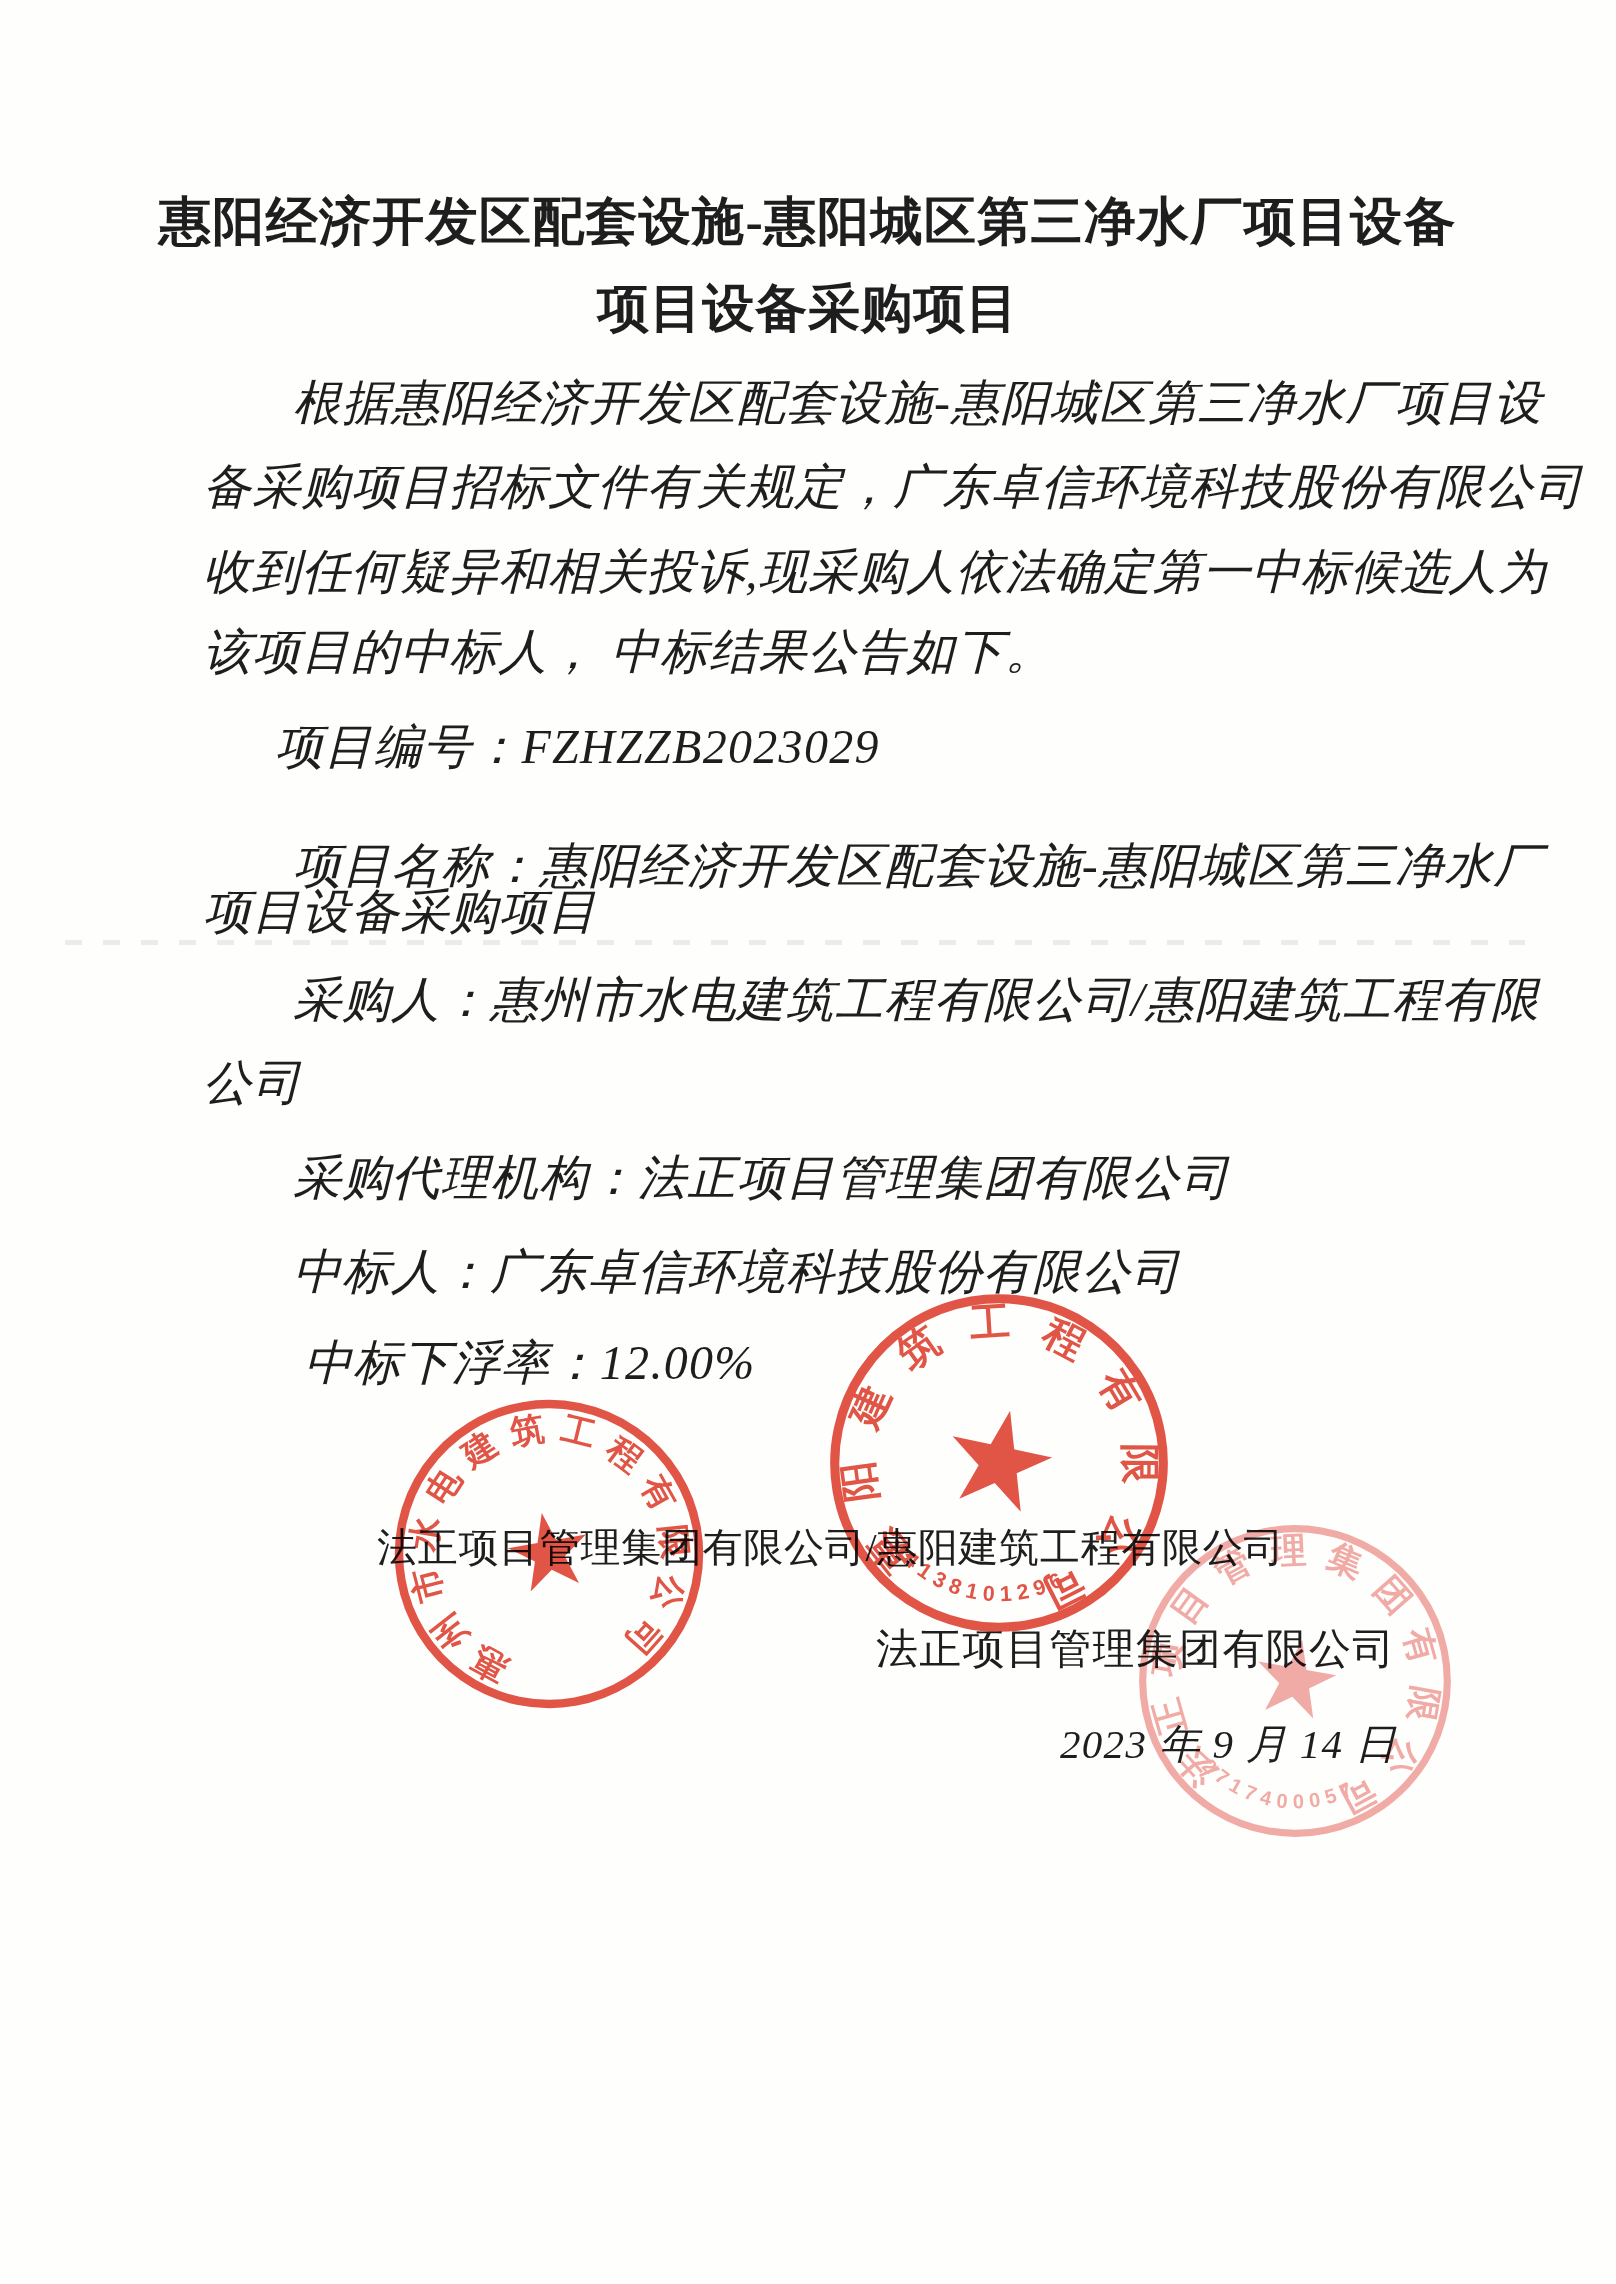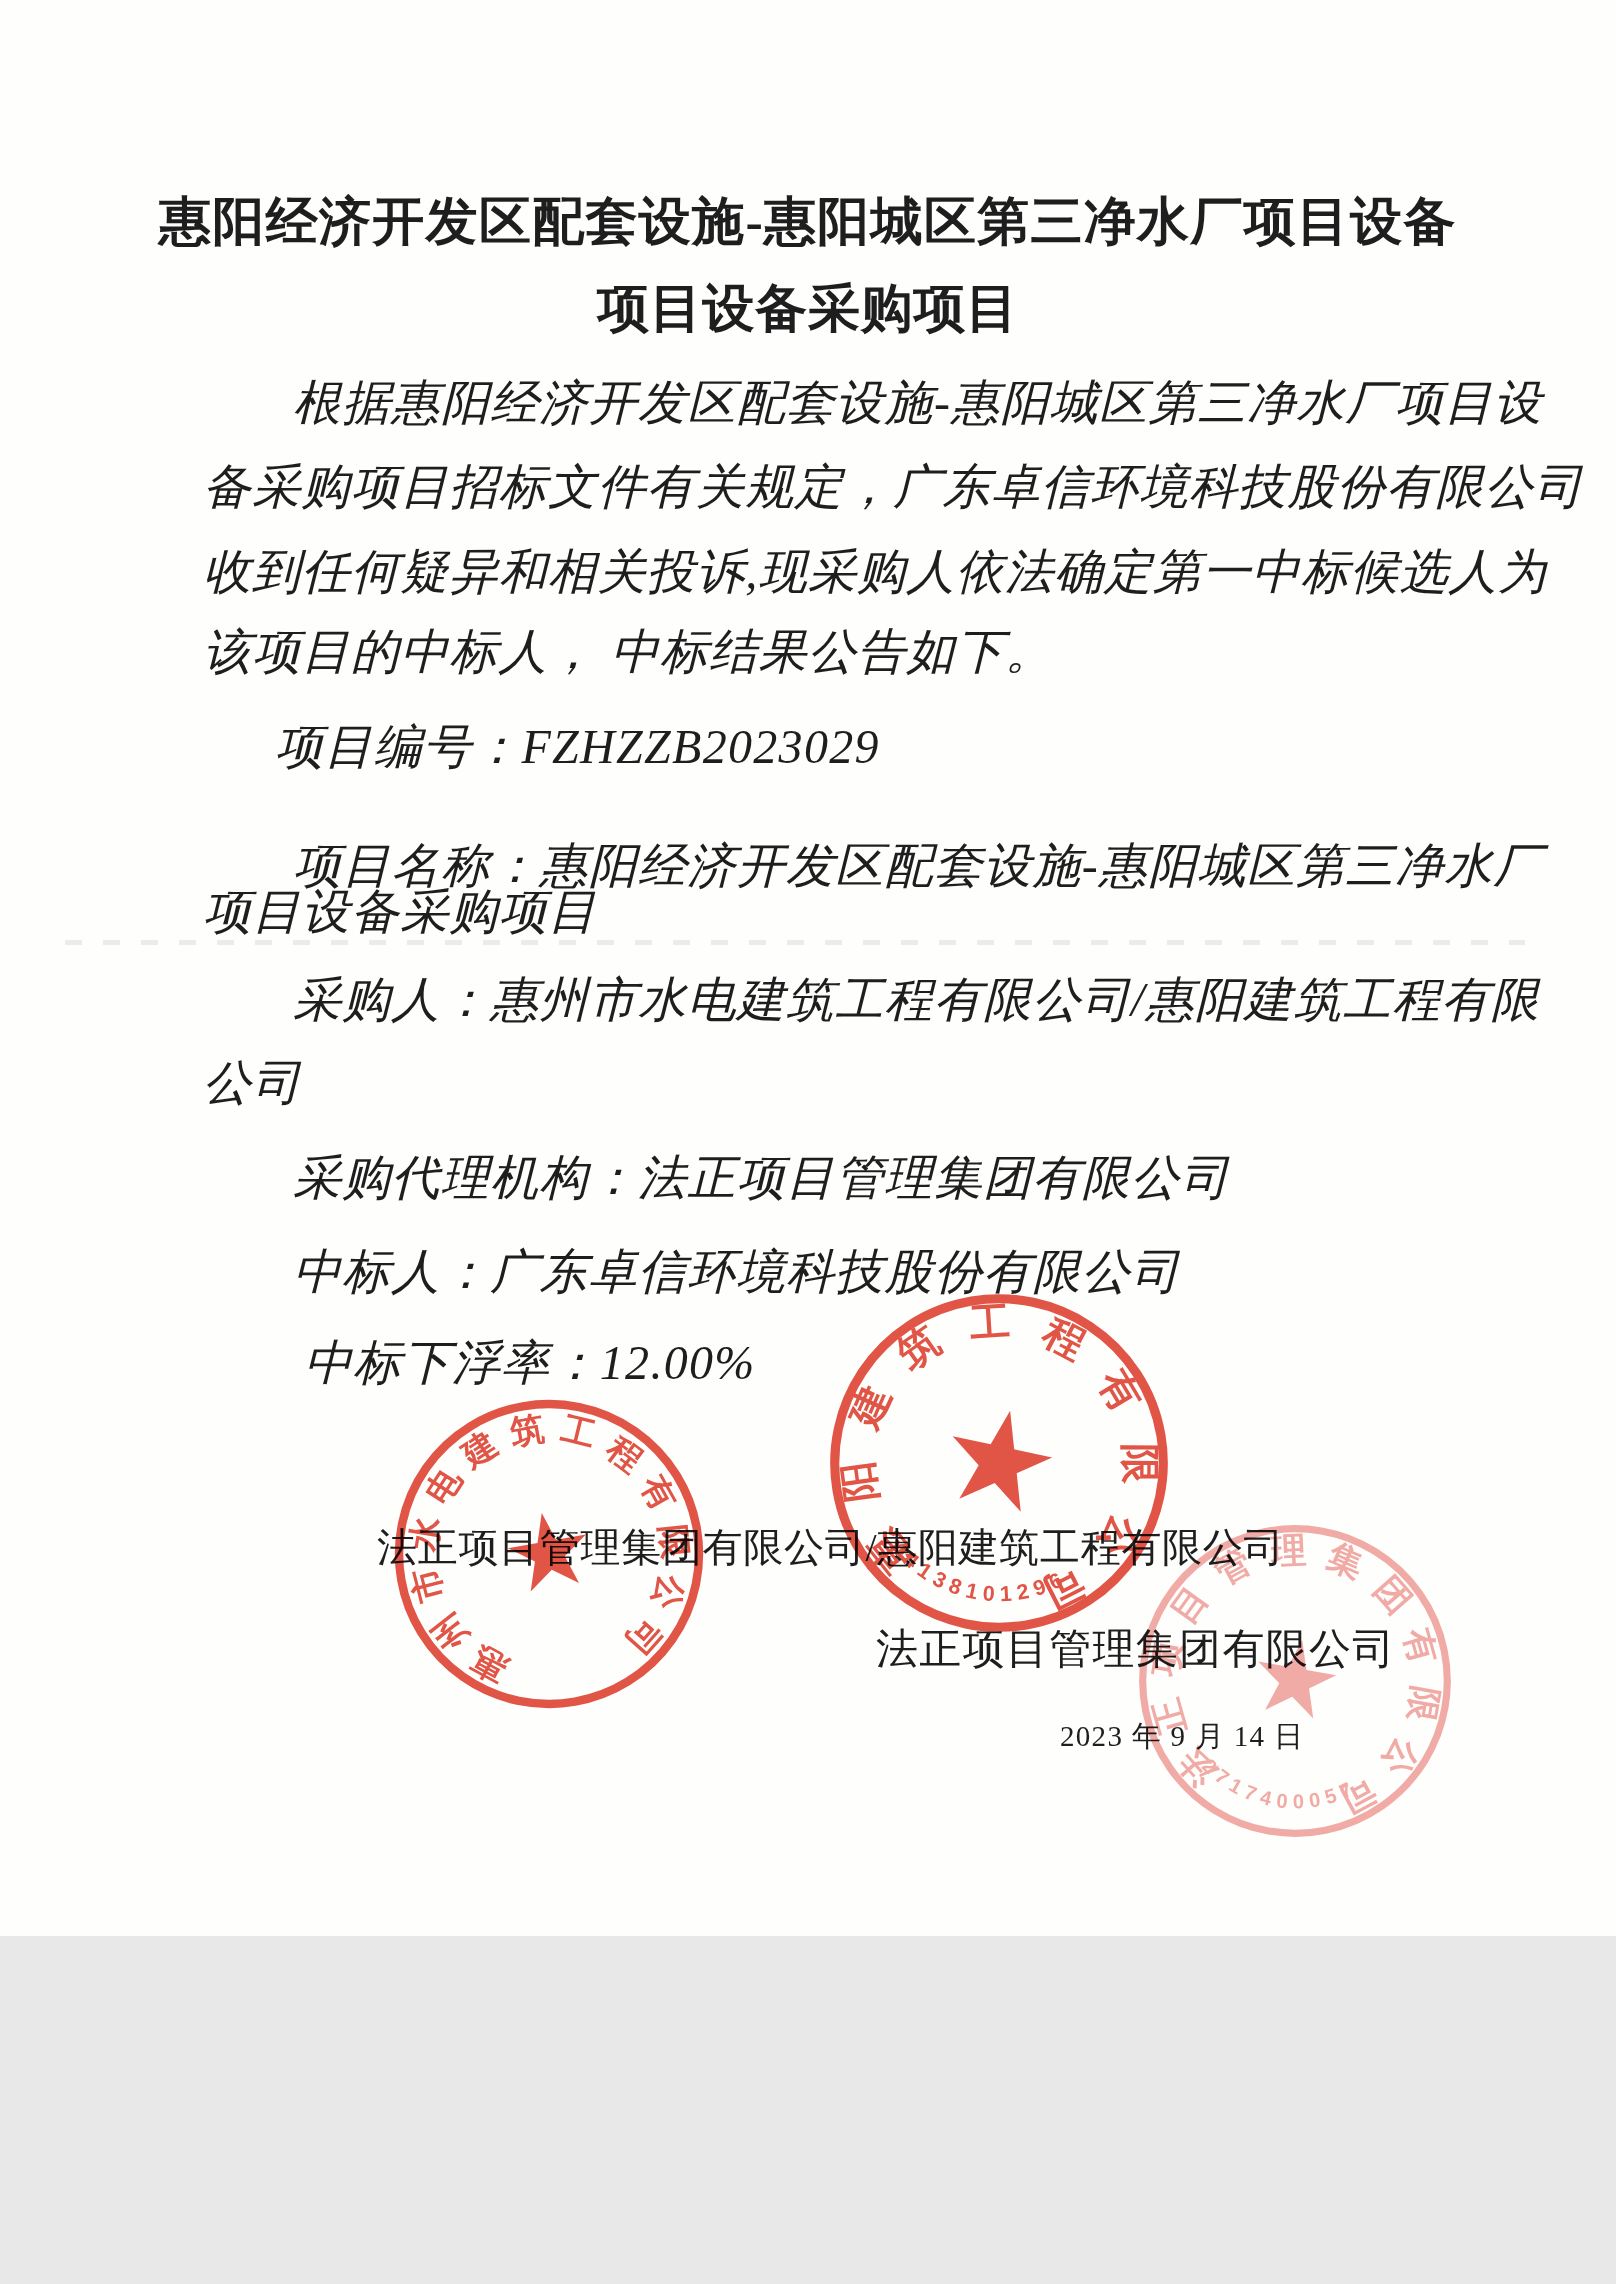--- a/index.html
+++ b/index.html
@@ -1,19 +1,19 @@
 <!DOCTYPE html>
 <html style="font-size:10.4px"><head>
 <meta charset="utf-8">
 <style>
   html,body{margin:0;padding:0;background:#e8e8e8;}
   .page{
     position:relative;
     width:1616px;
-    height:1936px;
+    height:2284px;
     margin:0 auto;
     background:#fefefdff;
     overflow:hidden;
     font-family:"Liberation Serif","DejaVu Serif",serif;
     color:#1e1e1e;
   }
   .title{
     position:absolute;left:0;right:0;
     text-align:center;
     font-size:52px;line-height:1.1;
@@ -30,21 +30,21 @@
     white-space:nowrap;
     font-style:italic;
   }
   .sig{
     position:absolute;
     white-space:nowrap;
     letter-spacing:0.7px;
   }
   .sig1{left:377px;top:1520px;font-size:40px;}
   .sig2{left:876px;top:1621px;font-size:42px;letter-spacing:1.3px;}
-  .dateline{left:1060px;top:1717px;font-size:29px;letter-spacing:1.3px;}
+  .dateline{left:1060px;top:1717px;font-size:41px;letter-spacing:1.3px;font-style:italic;}
   .stamp{
     position:absolute;
     mix-blend-mode:multiply;
   }
   .stamp-a{left:386px;top:1391px;opacity:.87;}
   .stamp-b{left:823px;top:1287px;opacity:.87;}
   .stamp-c{left:1131px;top:1517px;opacity:.82;}
   .seal-name{
     font-family:"Liberation Sans","DejaVu Sans",sans-serif;
     font-weight:bold;

